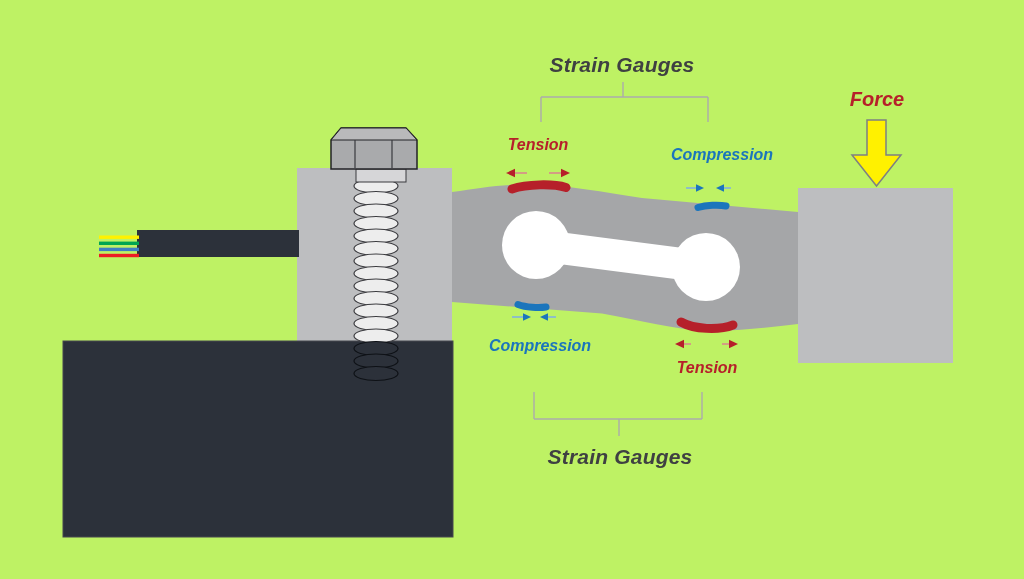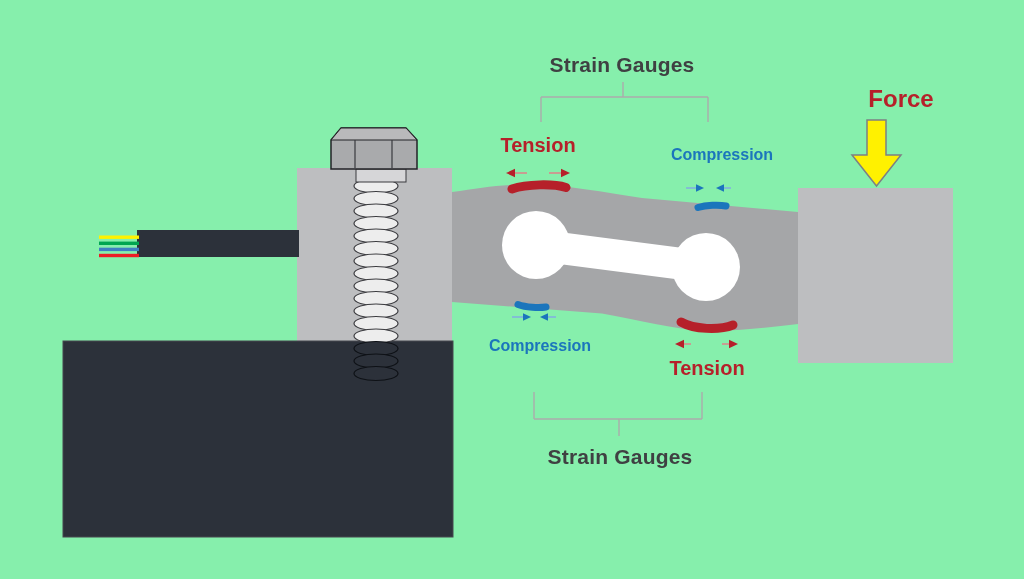--- a/index.html
+++ b/index.html
@@ -7,29 +7,30 @@
     --c-blue:#1B75BC;
     --c-yellow:#FFF100;
     --c-beam:#A5A6A8;
     --c-block:#BDBEC0;
     --c-base:#2C313A;
     --c-dark:#3F4042;
     --c-bracket:#ACACAC;
   }
   html,body{margin:0;padding:0;background:#fff;}
   #canvas{
-    position:relative;width:1024px;height:579px;background:#86efac;overflow:hidden;
+    position:relative;width:1024px;height:579px;background:#bef264;overflow:hidden;
     font-family:"Liberation Sans", sans-serif;
+    font-style:italic;
   }
   #diagram-svg{position:absolute;left:0;top:0;}
   .lbl{position:absolute;transform:translate(-50%,-50%);font-weight:bold;white-space:nowrap;line-height:1;}
   .lbl-dark{color:var(--c-dark);font-size:21px;letter-spacing:.2px;}
-  .lbl-red{color:var(--c-red);font-size:20px;}
+  .lbl-red{color:var(--c-red);font-size:16px;}
   .lbl-blue{color:var(--c-blue);font-size:16px;}
-  .lbl-force{color:var(--c-red);font-size:24px;margin-left:24px;}
+  .lbl-force{color:var(--c-red);font-size:20px;}
   .f-red{fill:var(--c-red);}
   .f-blue{fill:var(--c-blue);}
   .s-red{stroke:var(--c-red);}
   .s-blue{stroke:var(--c-blue);}
   .al-red{stroke:#D9898C;stroke-width:1.6;}
   .al-blue{stroke:#82B1DF;stroke-width:1.6;}
   .gauge{fill:none;stroke-linecap:round;}
   .bracket{fill:none;stroke:var(--c-bracket);stroke-width:1.4;}
   .coil-light{fill:#EDEDED;stroke:#3C3C40;stroke-width:1.2;}
   .coil-dark{fill:#2C313A;stroke:#0E1116;stroke-width:1.2;}

